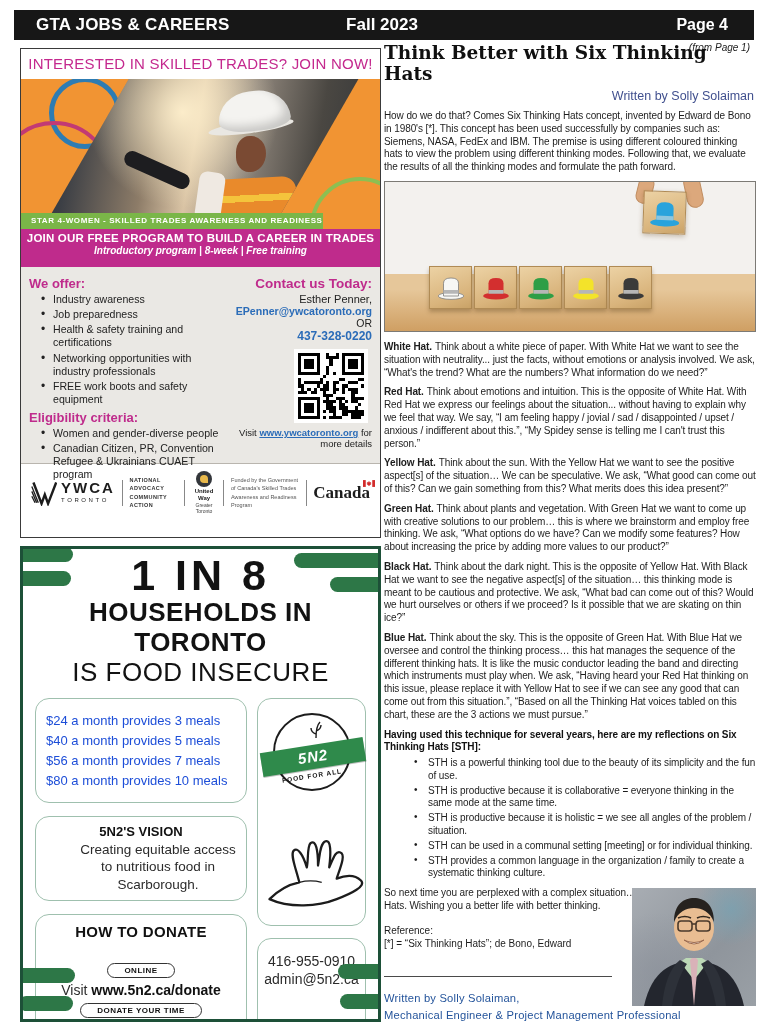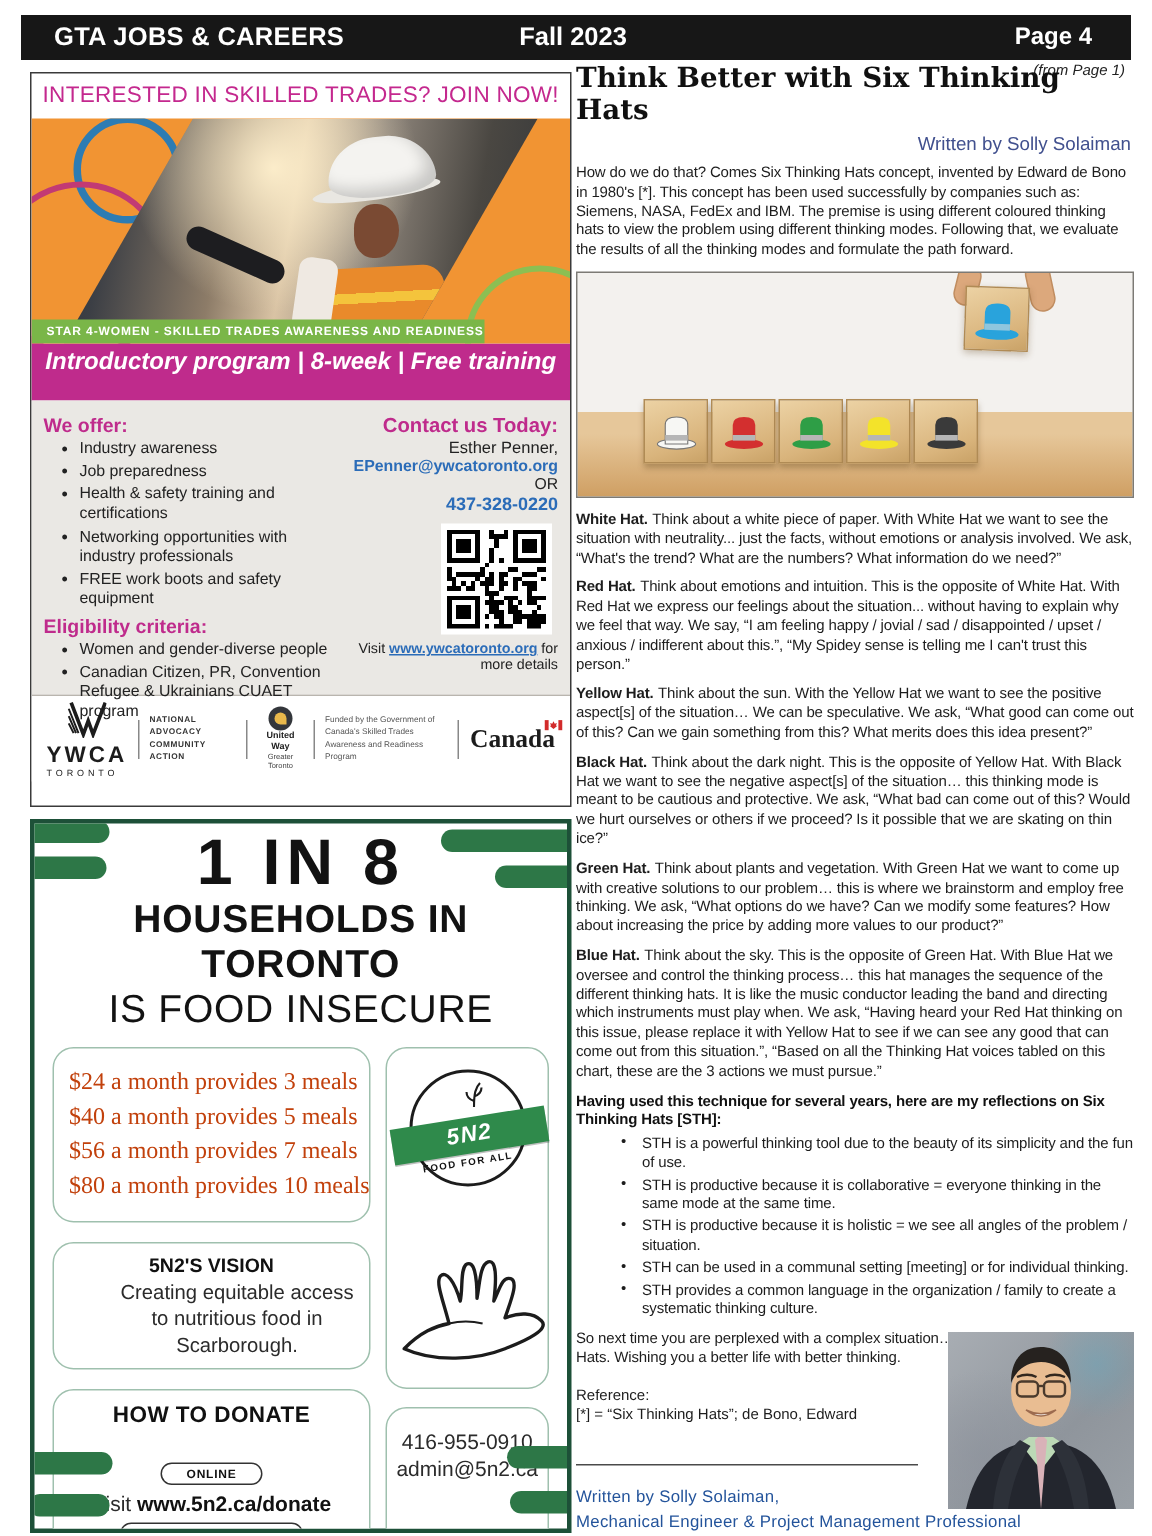--- a/index.html
+++ b/index.html
@@ -42,39 +42,39 @@
     background:linear-gradient(180deg,#e98a2b 0 30%, #f4c43c 30% 42%, #e98a2b 42% 70%, #f4c43c 70% 82%, #e98a2b 82%);
     border-radius:14px 14px 0 0; transform:rotate(-3deg); }
   .worker-shirt { position:absolute; left:49%; top:62%; width:26px; height:50px; background:#efe9e2;
     transform:rotate(8deg); border-radius:8px; }
   .worker-arm { position:absolute; left:28%; top:55%; width:70px; height:16px; background:#1d1d20;
     border-radius:8px; transform:rotate(24deg); }
   .ywca-strip { height:16px; background:#7ab648; color:#fff; font-size:8px; font-weight:bold;
     letter-spacing:.6px; line-height:16px; padding-left:10px; width:84%; }
   .ywca-band { height:38px; background:#bf2b8c; color:#fff; text-align:center; padding-top:3px; }
   .ywca-band .b1 { font-size:11.5px; font-weight:bold; letter-spacing:.2px; }
-  .ywca-band .b2 { font-size:16px; font-style:italic; font-weight:bold; margin-top:1px; }
+  .ywca-band .b2 { font-size:10px; font-style:italic; font-weight:bold; margin-top:1px; }
   .ywca-info { display:flex; background:#eae8e4; height:196px; padding:7px 8px; gap:10px; }
   .info-left { width:200px; }
   .info-right { flex:1; text-align:right; }
   .mag-h { color:#bf2b8c; font-weight:bold; font-size:13px; margin:2px 0 2px; }
   .blist { list-style:none; padding-left:14px; margin:1px 0 4px; font-size:10.6px; color:#222; line-height:1.24; }
   .blist li { position:relative; padding-left:10px; margin-bottom:2px; }
   .blist li::before { content:"•"; position:absolute; left:-2px; top:-1px; font-size:12px; }
   .c-name { font-size:11px; color:#222; margin-top:1px; }
   .c-email { font-size:10.6px; font-weight:bold; color:#2b6cb8; }
   .c-or { font-size:10.5px; color:#222; }
   .c-phone { font-size:12px; font-weight:bold; color:#2b6cb8; }
   .qr-wrap { width:74px; height:74px; background:#fff; padding:4px; margin:6px 4px 4px auto; }
   .qr-wrap svg { width:100%; height:100%; shape-rendering:crispEdges; background:#fff; }
   .visit { font-size:9.5px; color:#222; margin-top:2px; }
   .visit a { color:#2b6cb8; text-decoration:underline; font-weight:bold; }
   .ywca-logos { height:58px; background:#fff; border-top:1px solid #b9b5ae; display:flex;
     align-items:center; padding:4px 10px; gap:7px; }
-  .ywca-logo-mark { display:flex; align-items:center; gap:4px;flex-direction:column; }
+  .ywca-logo-mark { display:flex; gap:4px; }
   .ywca-word { font-size:15px; font-weight:bold; letter-spacing:2px; color:#1c1c1c; line-height:1; }
   .ywca-sub { font-size:6px; letter-spacing:2.6px; color:#1c1c1c; margin-top:2px; }
   .logo-div { width:1px; height:26px; background:#888; }
   .tiny-txt { font-size:5.5px; letter-spacing:.4px; color:#333; line-height:1.5; font-weight:bold; }
   .uw { text-align:center; }
   .uw-circle { width:16px; height:16px; border-radius:50%; background:#33363b; margin:0 auto 1px; position:relative; }
   .uw-circle::after { content:""; position:absolute; left:4px; top:4px; width:8px; height:8px;
     border-radius:50% 50% 0 50%; background:#e8b84b; }
   .uw-name { font-size:6px; font-weight:bold; color:#1c1c1c; line-height:1.2; }
   .uw-sub { font-size:5px; color:#444; }
@@ -88,21 +88,21 @@
   .pill { position:absolute; background:#2d7747; border-radius:10px; height:15px; }
   .stat { text-align:center; margin-top:4px; color:#121212; }
   .stat-num  { font-size:43px; font-weight:bold; letter-spacing:4px; line-height:1.05; }
   .stat-l1 { font-size:26px; font-weight:bold; letter-spacing:.5px; line-height:1.15; }
   .stat-l2 { font-size:26px; font-weight:normal; letter-spacing:.5px; line-height:1.15; }
   .fn-body { display:flex; padding:10px 12px 0; gap:10px; }
   .fn-left { width:212px; }
   .fn-right { flex:1; display:flex; flex-direction:column; }
   .gbox { border:1.5px solid #9fc0ae; border-radius:14px; background:#fff; }
   .meals { padding:9px 8px; }
-  .meals div { font-size:16px; color:#c2410c; margin:5px 2px; white-space:nowrap;font-family:Liberation Serif, serif; }
+  .meals div { font-size:13px; color:#1d4ed8; margin:5px 2px; white-space:nowrap; }
   .vision { margin-top:13px; text-align:center; padding:7px 6px; }
   .vision-h { font-size:13px; font-weight:bold; color:#111; }
   .vision-t { font-size:13.5px; color:#2b2b2b; line-height:1.3; margin-top:2px;margin-left:34px; }
   .donate { margin-top:13px; text-align:center; padding:8px 5px 9px; }
   .donate-h { font-size:15px; font-weight:bold; letter-spacing:.3px; color:#111; }
   .opill { display:inline-block; border:1.3px solid #333; border-radius:10px; font-size:8px;
     font-weight:bold; letter-spacing:.5px; padding:2px 16px; margin:5px 0 4px; color:#111; }
   .d-line { font-size:14px; color:#2b2b2b; }
   .d-line b { color:#111; }
   .d-small { font-size:12.8px; color:#2b2b2b; margin-top:1px; }
@@ -174,20 +174,21 @@
         <div class="worker-shirt"></div>
         <div class="worker-face"></div>
         <div class="hh-brim"></div>
         <div class="hardhat"></div>
       </div>
       <div class="ring ring-green"></div>
       <div class="ywca-strip" style="position:absolute;left:0;bottom:0;">STAR 4-WOMEN - SKILLED TRADES AWARENESS AND READINESS</div>
     </div>
 
     <div class="ywca-band">
+      <div class="b1">JOIN OUR FREE PROGRAM TO BUILD A CAREER IN TRADES</div>
       <div class="b2">Introductory program | 8-week | Free training</div>
     </div>
 
     <div class="ywca-info">
       <div class="info-left">
         <div class="mag-h">We offer:</div>
         <ul class="blist">
           <li>Industry awareness</li>
           <li>Job preparedness</li>
           <li>Health &amp; safety training and certifications</li>
@@ -485,22 +486,22 @@
           <ellipse cx="20" cy="29" rx="17" ry="4.5" style="fill:var(--hat)"></ellipse>
           <path d="M10 29 L10 12 Q10 5 20 5 Q30 5 30 12 L30 29 Z" style="fill:var(--hat)"></path>
           <rect x="10" y="21" width="20" height="5" fill="#8fc6de"></rect>
         </svg>
       </div>
     </div>
 
     <p class="a-p"><b>White Hat.</b><span>Think about a white piece of paper.  With White Hat we want to see the situation with neutrality... just the facts, without emotions or analysis involved.  We ask, “What's the trend?  What are the numbers?  What information do we need?”</span></p>
     <p class="a-p"><b>Red Hat.</b><span>Think about emotions and intuition.  This is the opposite of White Hat.  With Red Hat we express our feelings about the situation... without having to explain why we feel that way.  We say, “I am feeling happy / jovial / sad / disappointed / upset / anxious / indifferent about this.”, “My Spidey sense is telling me I can't trust this person.”</span></p>
     <p class="a-p"><b>Yellow Hat.</b><span>Think about the sun.  With the Yellow Hat we want to see the positive aspect[s] of the situation… We can be speculative. We ask, “What good can come out of this?  Can we gain something from this?  What merits does this idea present?”</span></p>
+    <p class="a-p"><b>Green Hat.</b><span>Think about plants and vegetation.  With Green Hat we want to come up with creative solutions to our problem… this is where we brainstorm and employ free thinking. We ask, “What options do we have?  Can we modify some features?  How about increasing the price by adding more values to our product?”</span></p>
     <p class="a-p"><b>Black Hat.</b><span>Think about the dark night.  This is the opposite of Yellow Hat.  With Black Hat we want to see the negative aspect[s] of the situation… this thinking mode is meant to be cautious and protective. We ask, “What bad can come out of this?  Would we hurt ourselves or others if we proceed?  Is it possible that we are skating on thin ice?”</span></p>
-    <p class="a-p"><b>Green Hat.</b><span>Think about plants and vegetation.  With Green Hat we want to come up with creative solutions to our problem… this is where we brainstorm and employ free thinking. We ask, “What options do we have?  Can we modify some features?  How about increasing the price by adding more values to our product?”</span></p>
     <p class="a-p"><b>Blue Hat.</b><span>Think about the sky.  This is the opposite of Green Hat.  With Blue Hat we oversee and control the thinking process… this hat manages the sequence of the different thinking hats.  It is like the music conductor leading the band and directing which instruments must play when. We ask, “Having heard your Red Hat thinking on this issue, please replace it with Yellow Hat to see if we can see any good that can come out from this situation.”, “Based on all the Thinking Hat voices tabled on this chart, these are the 3 actions we must pursue.”</span></p>
 
     <div class="refl-lead">Having used this technique for several years, here are my reflections on Six Thinking Hats [STH]:</div>
     <ul class="refl">
       <li>STH is a powerful thinking tool due to the beauty of its simplicity and the fun of use.</li>
       <li>STH is productive because it is collaborative = everyone thinking in the same mode at the same time.</li>
       <li>STH is productive because it is holistic = we see all angles of the problem / situation.</li>
       <li>STH can be used in a communal setting [meeting] or for individual thinking.</li>
       <li>STH provides a common language in the organization / family to create a systematic thinking culture.</li>
     </ul>

